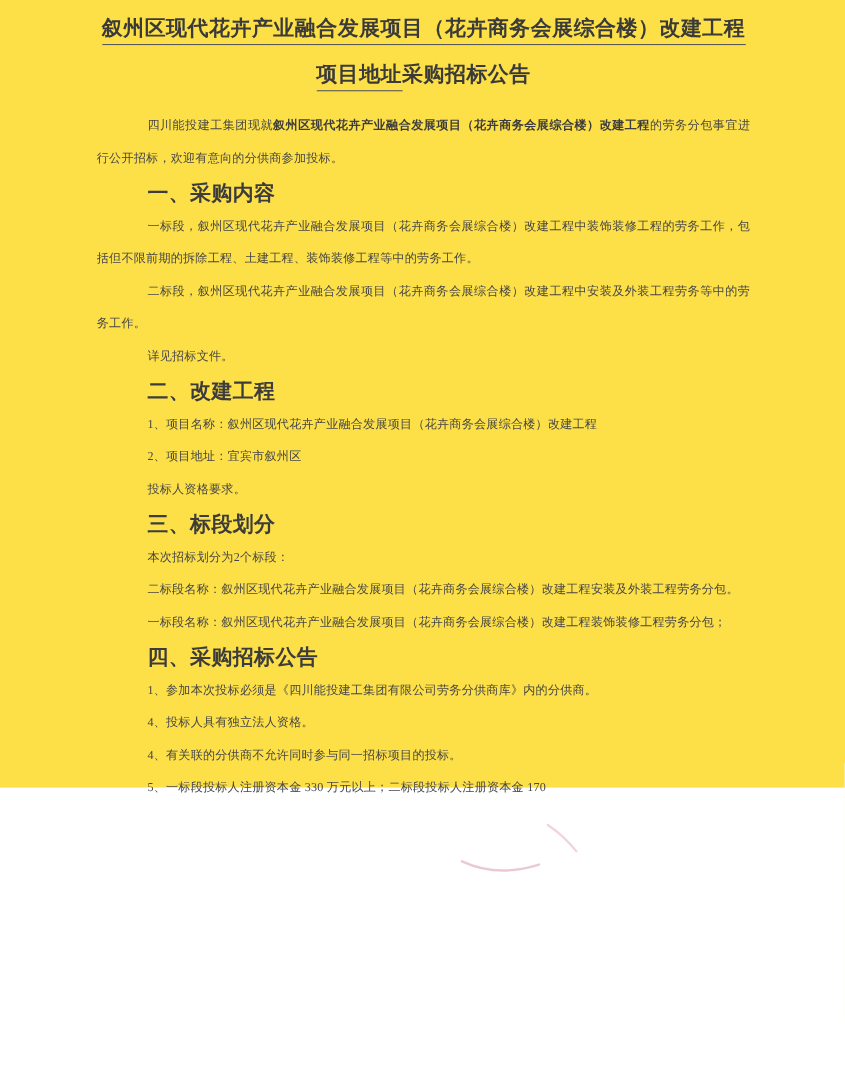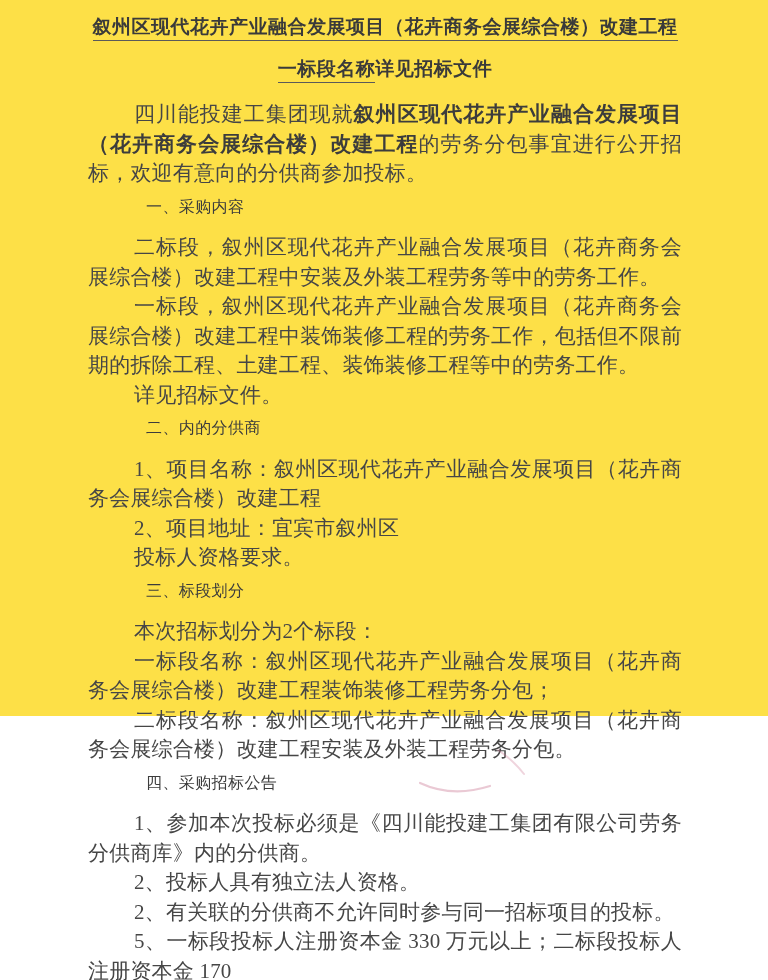--- a/index.html
+++ b/index.html
@@ -49,35 +49,35 @@
     border-bottom: 1.5px solid #5a5a5a;
     padding-bottom: 3px;
   }
   
   .doc-body {
     margin-top: 18px;
   }
   .para {
     margin: 0;
     padding: 0;
-    font-size: 21px;
+    font-size: 11px;
     line-height: 29.5px;
     text-indent: 46px;
     text-align: justify;
     text-align-last: left;
     color: #464646;
     letter-spacing: 0.2px;
   }
   .heading {
-    margin: 12px;
+    margin: 0;
     padding: 0;
-    font-size: 16px;
+    font-size: 19px;
     line-height: 29.5px;
     text-indent: 46px;
-    font-weight: normal;
+    font-weight: bold;
     color: #3c3c3c;
     letter-spacing: 0.4px;
     margin-top: 3px;
   }
   .bold-seg {
     font-weight: bold;
     color: #3c3c3c;
   }
   
   .seal-artifact {
@@ -89,46 +89,46 @@
     pointer-events: none;
   }
 </style>
 </head>
 <body>
 
 <div class="page">
 
   <div class="title-block">
     <div class="title-line first"><span class="u">叙州区现代花卉产业融合发展项目（花卉商务会展综合楼）改建工程</span></div>
-    <div class="title-line second"><span class="u">一标段名称</span><span>详见招标文件</span></div>
+    <div class="title-line second"><span class="u">项目地址</span><span>采购招标公告</span></div>
   </div>
 
   <div class="doc-body">
 
     <p class="para"><span>四川能投建工集团现就</span><span class="bold-seg">叙州区现代花卉产业融合发展项目（花卉商务会展综合楼）改建工程</span><span>的劳务分包事宜进行公开招标，欢迎有意向的分供商参加投标。</span></p>
 
     <p class="heading">一、采购内容</p>
+    <p class="para">一标段，叙州区现代花卉产业融合发展项目（花卉商务会展综合楼）改建工程中装饰装修工程的劳务工作，包括但不限前期的拆除工程、土建工程、装饰装修工程等中的劳务工作。</p>
     <p class="para">二标段，叙州区现代花卉产业融合发展项目（花卉商务会展综合楼）改建工程中安装及外装工程劳务等中的劳务工作。</p>
-    <p class="para">一标段，叙州区现代花卉产业融合发展项目（花卉商务会展综合楼）改建工程中装饰装修工程的劳务工作，包括但不限前期的拆除工程、土建工程、装饰装修工程等中的劳务工作。</p>
     <p class="para">详见招标文件。</p>
 
-    <p class="heading">二、内的分供商</p>
+    <p class="heading">二、改建工程</p>
     <p class="para">1、项目名称：叙州区现代花卉产业融合发展项目（花卉商务会展综合楼）改建工程</p>
     <p class="para">2、项目地址：宜宾市叙州区</p>
     <p class="para">投标人资格要求。</p>
 
     <p class="heading">三、标段划分</p>
     <p class="para">本次招标划分为2个标段：</p>
+    <p class="para">二标段名称：叙州区现代花卉产业融合发展项目（花卉商务会展综合楼）改建工程安装及外装工程劳务分包。</p>
     <p class="para">一标段名称：叙州区现代花卉产业融合发展项目（花卉商务会展综合楼）改建工程装饰装修工程劳务分包；</p>
-    <p class="para">二标段名称：叙州区现代花卉产业融合发展项目（花卉商务会展综合楼）改建工程安装及外装工程劳务分包。</p>
 
     <p class="heading">四、采购招标公告</p>
     <p class="para">1、参加本次投标必须是《四川能投建工集团有限公司劳务分供商库》内的分供商。</p>
-    <p class="para">2、投标人具有独立法人资格。</p>
-    <p class="para">2、有关联的分供商不允许同时参与同一招标项目的投标。</p>
+    <p class="para">4、投标人具有独立法人资格。</p>
+    <p class="para">4、有关联的分供商不允许同时参与同一招标项目的投标。</p>
     <p class="para">5、一标段投标人注册资本金 330 万元以上；二标段投标人注册资本金 170</p>
 
   </div>
 </div>
 
 <svg class="seal-artifact" viewBox="0 0 180 120" xmlns="http://www.w3.org/2000/svg">
   <path d="M 20 93 Q 52 108 90 96" fill="none" stroke="#c9728f" stroke-width="2.2" stroke-linecap="round" opacity="0.38"></path>
   <path d="M 98 60 Q 113 70 124 84" fill="none" stroke="#c9728f" stroke-width="2" stroke-linecap="round" opacity="0.30"></path>
 </svg>
 

